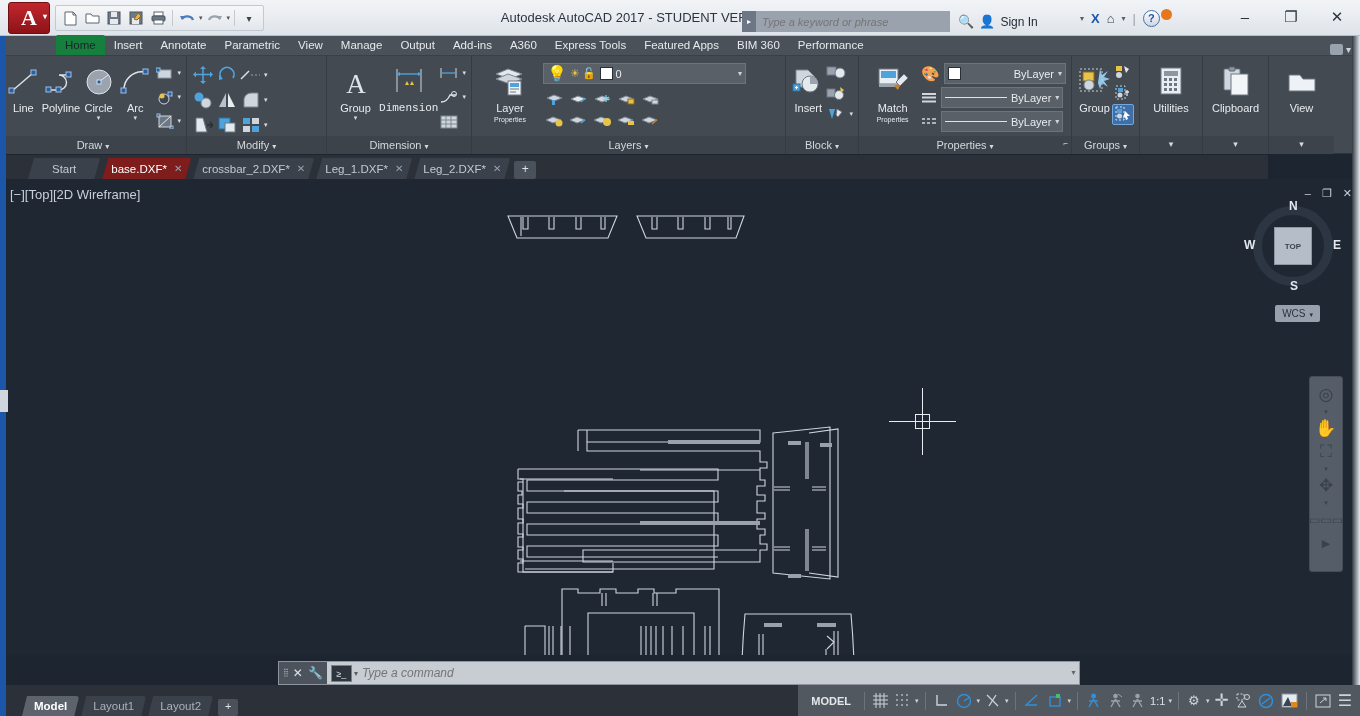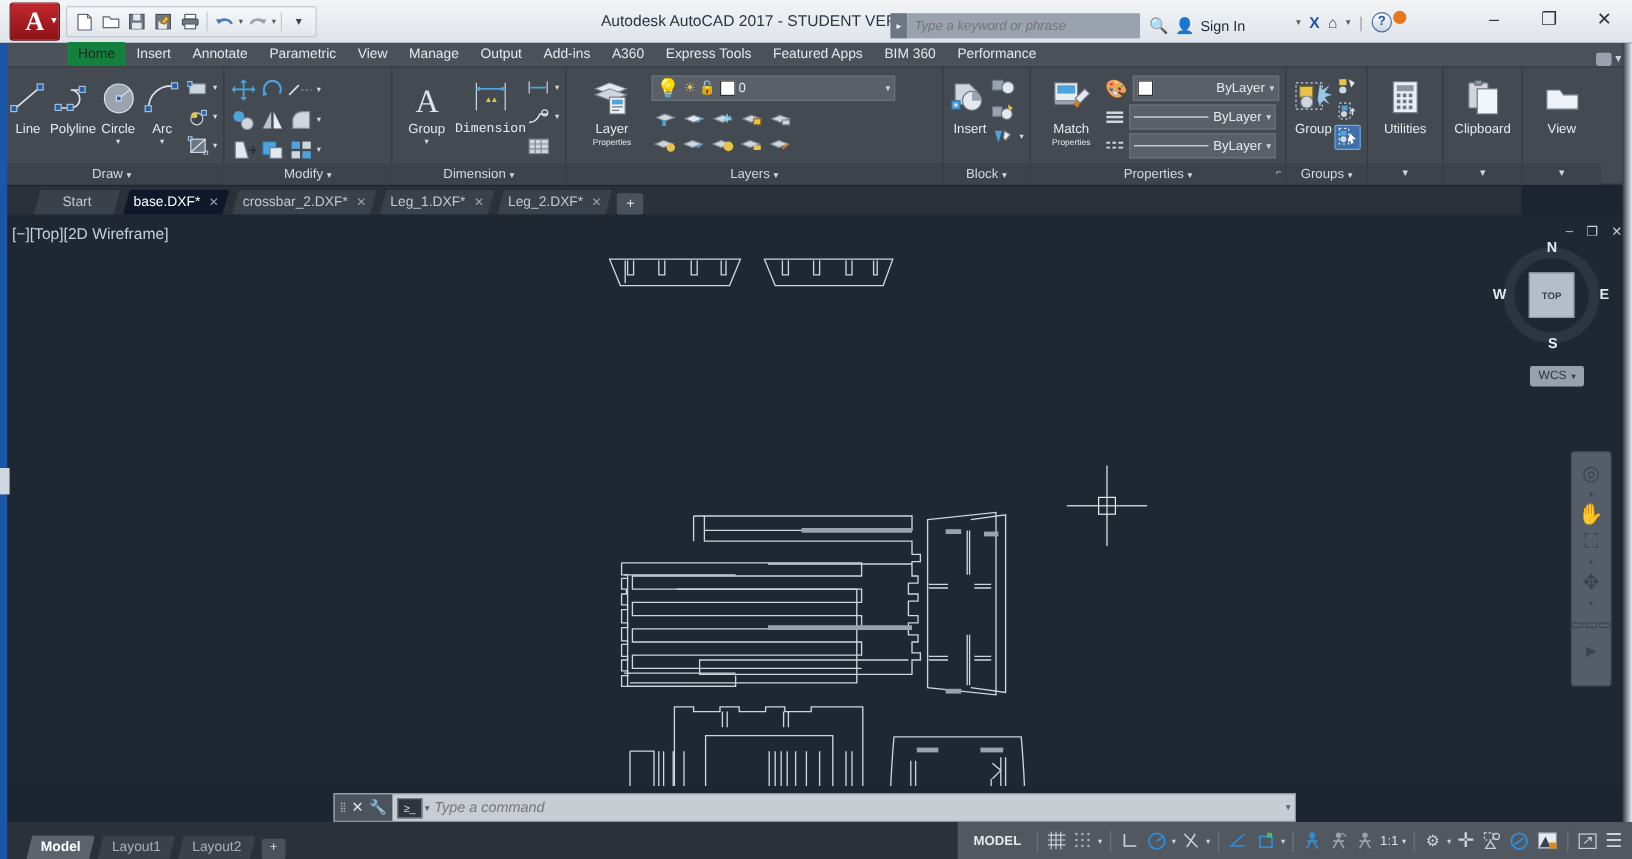--- a/index.html
+++ b/index.html
@@ -99,21 +99,21 @@
   .ddonly { height:18px; line-height:16px; text-align:center; font-size:9px;
     color:#d4d9df; background:#3d434a; }
 
   
   .filetabs { position:absolute; left:0; top:155px; width:1268px; height:24px;
     background:#2b3039; display:flex; align-items:flex-end; padding-left:28px; }
   .ftab { height:21px; display:flex; align-items:center; gap:7px;
     padding:0 9px; font-size:11.5px; color:#c3c9d1; background:#3a414b;
     border-radius:2px 2px 0 0; margin-right:2px;
     clip-path: polygon(6px 0, 100% 0, calc(100% - 6px) 100%, 0 100%); }
-  .ftab.active { background:#0f172a; color:#fff; }
+  .ftab.active { background:#7f1d1d; color:#fff; }
   .ftab .cl { font-size:10px; color:#9aa2ae; }
   .ftab.start { padding:0 24px; }
   .ftab-add { width:22px; height:18px; background:#4a515b; color:#dfe4ea;
     font-size:12px; text-align:center; line-height:16px; border-radius:2px;
     margin-left:2px; }
 
   
   .canvas { position:absolute; left:0; top:179px; width:1360px; height:476px;
     background:#1f2733; overflow:hidden; }
   .vplabel { position:absolute; left:10px; top:8px; font-size:13px;

